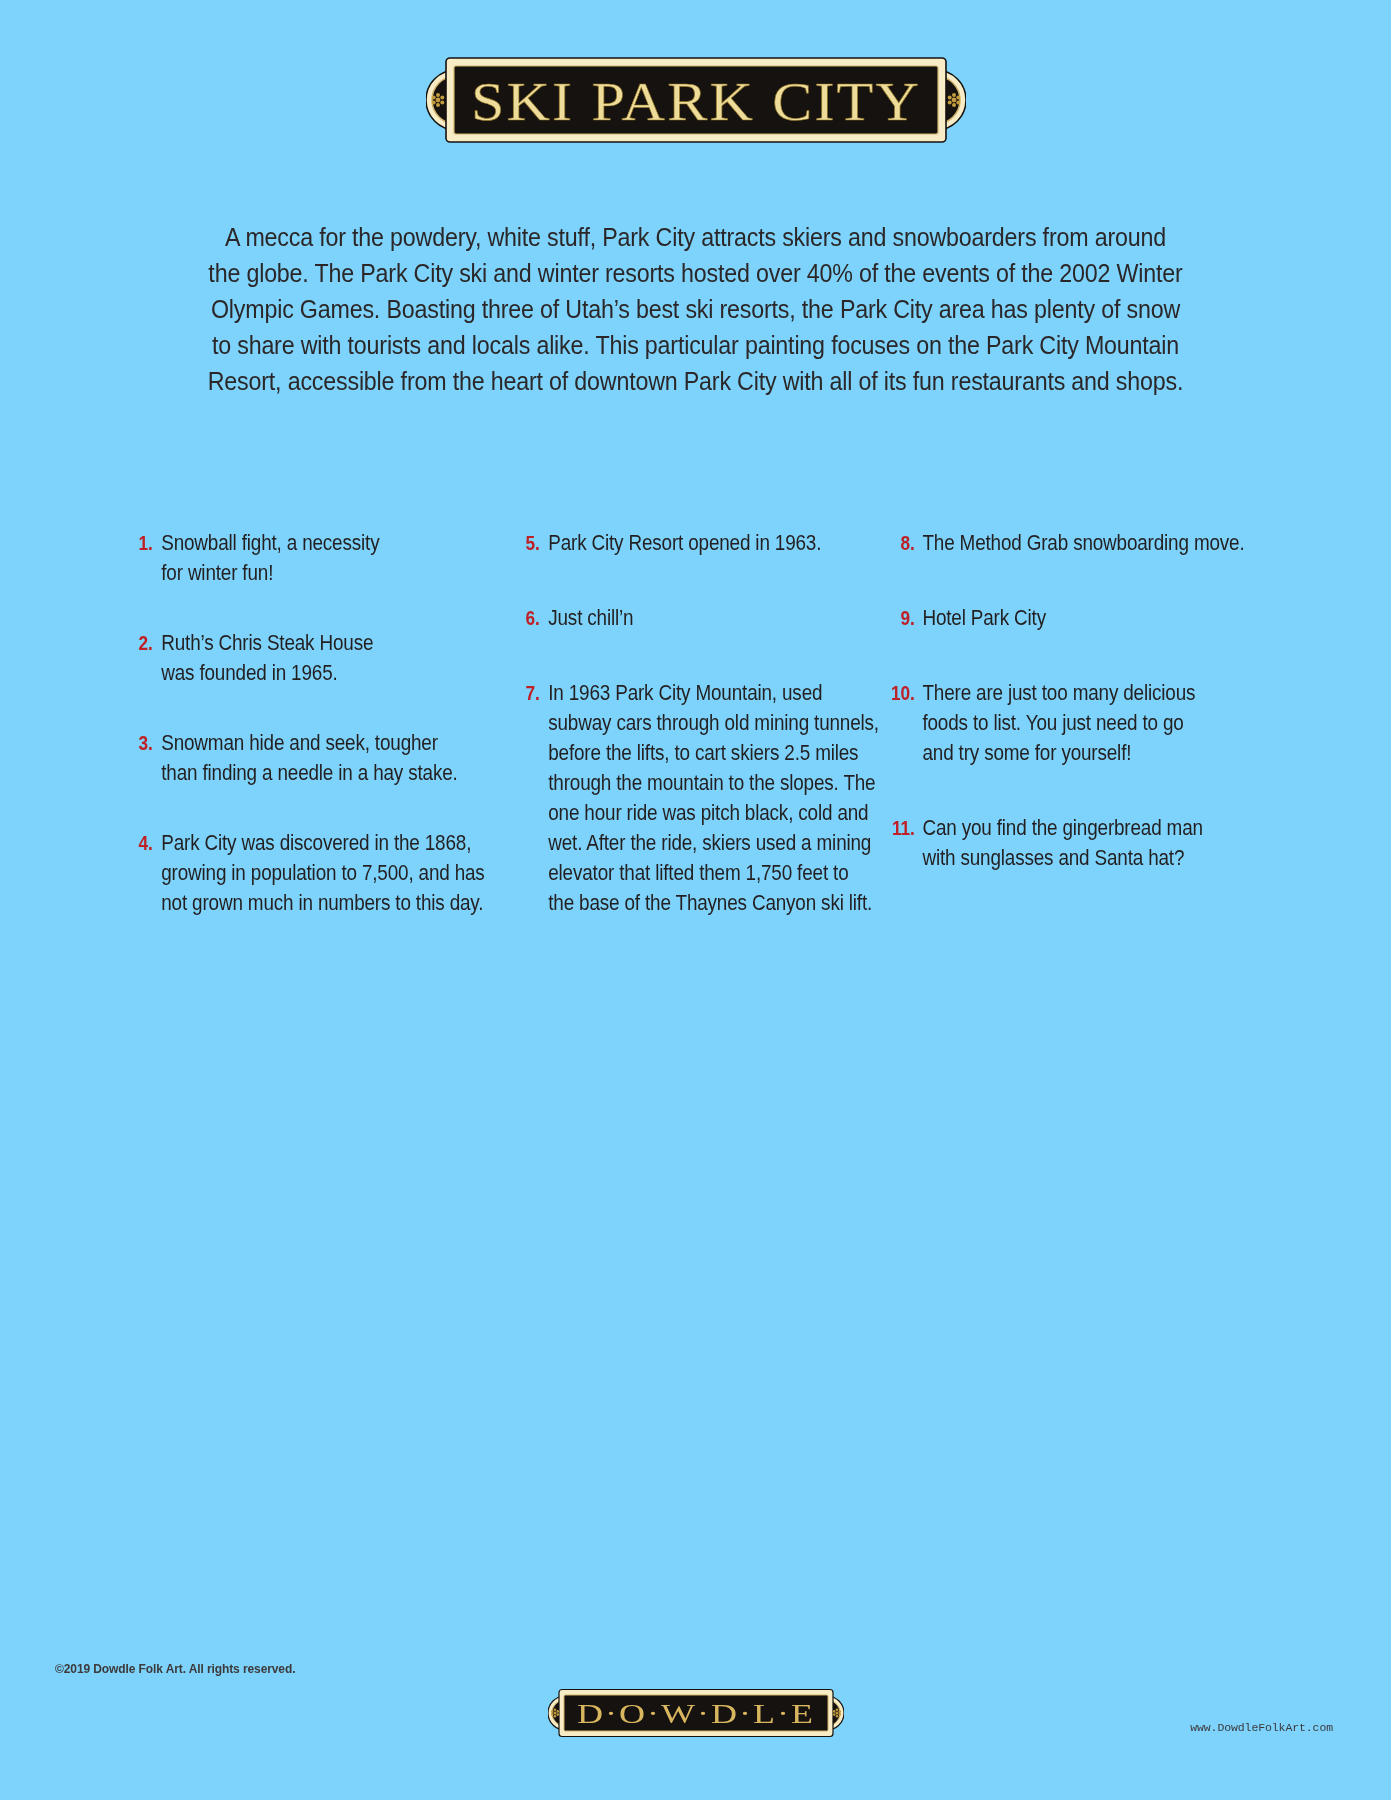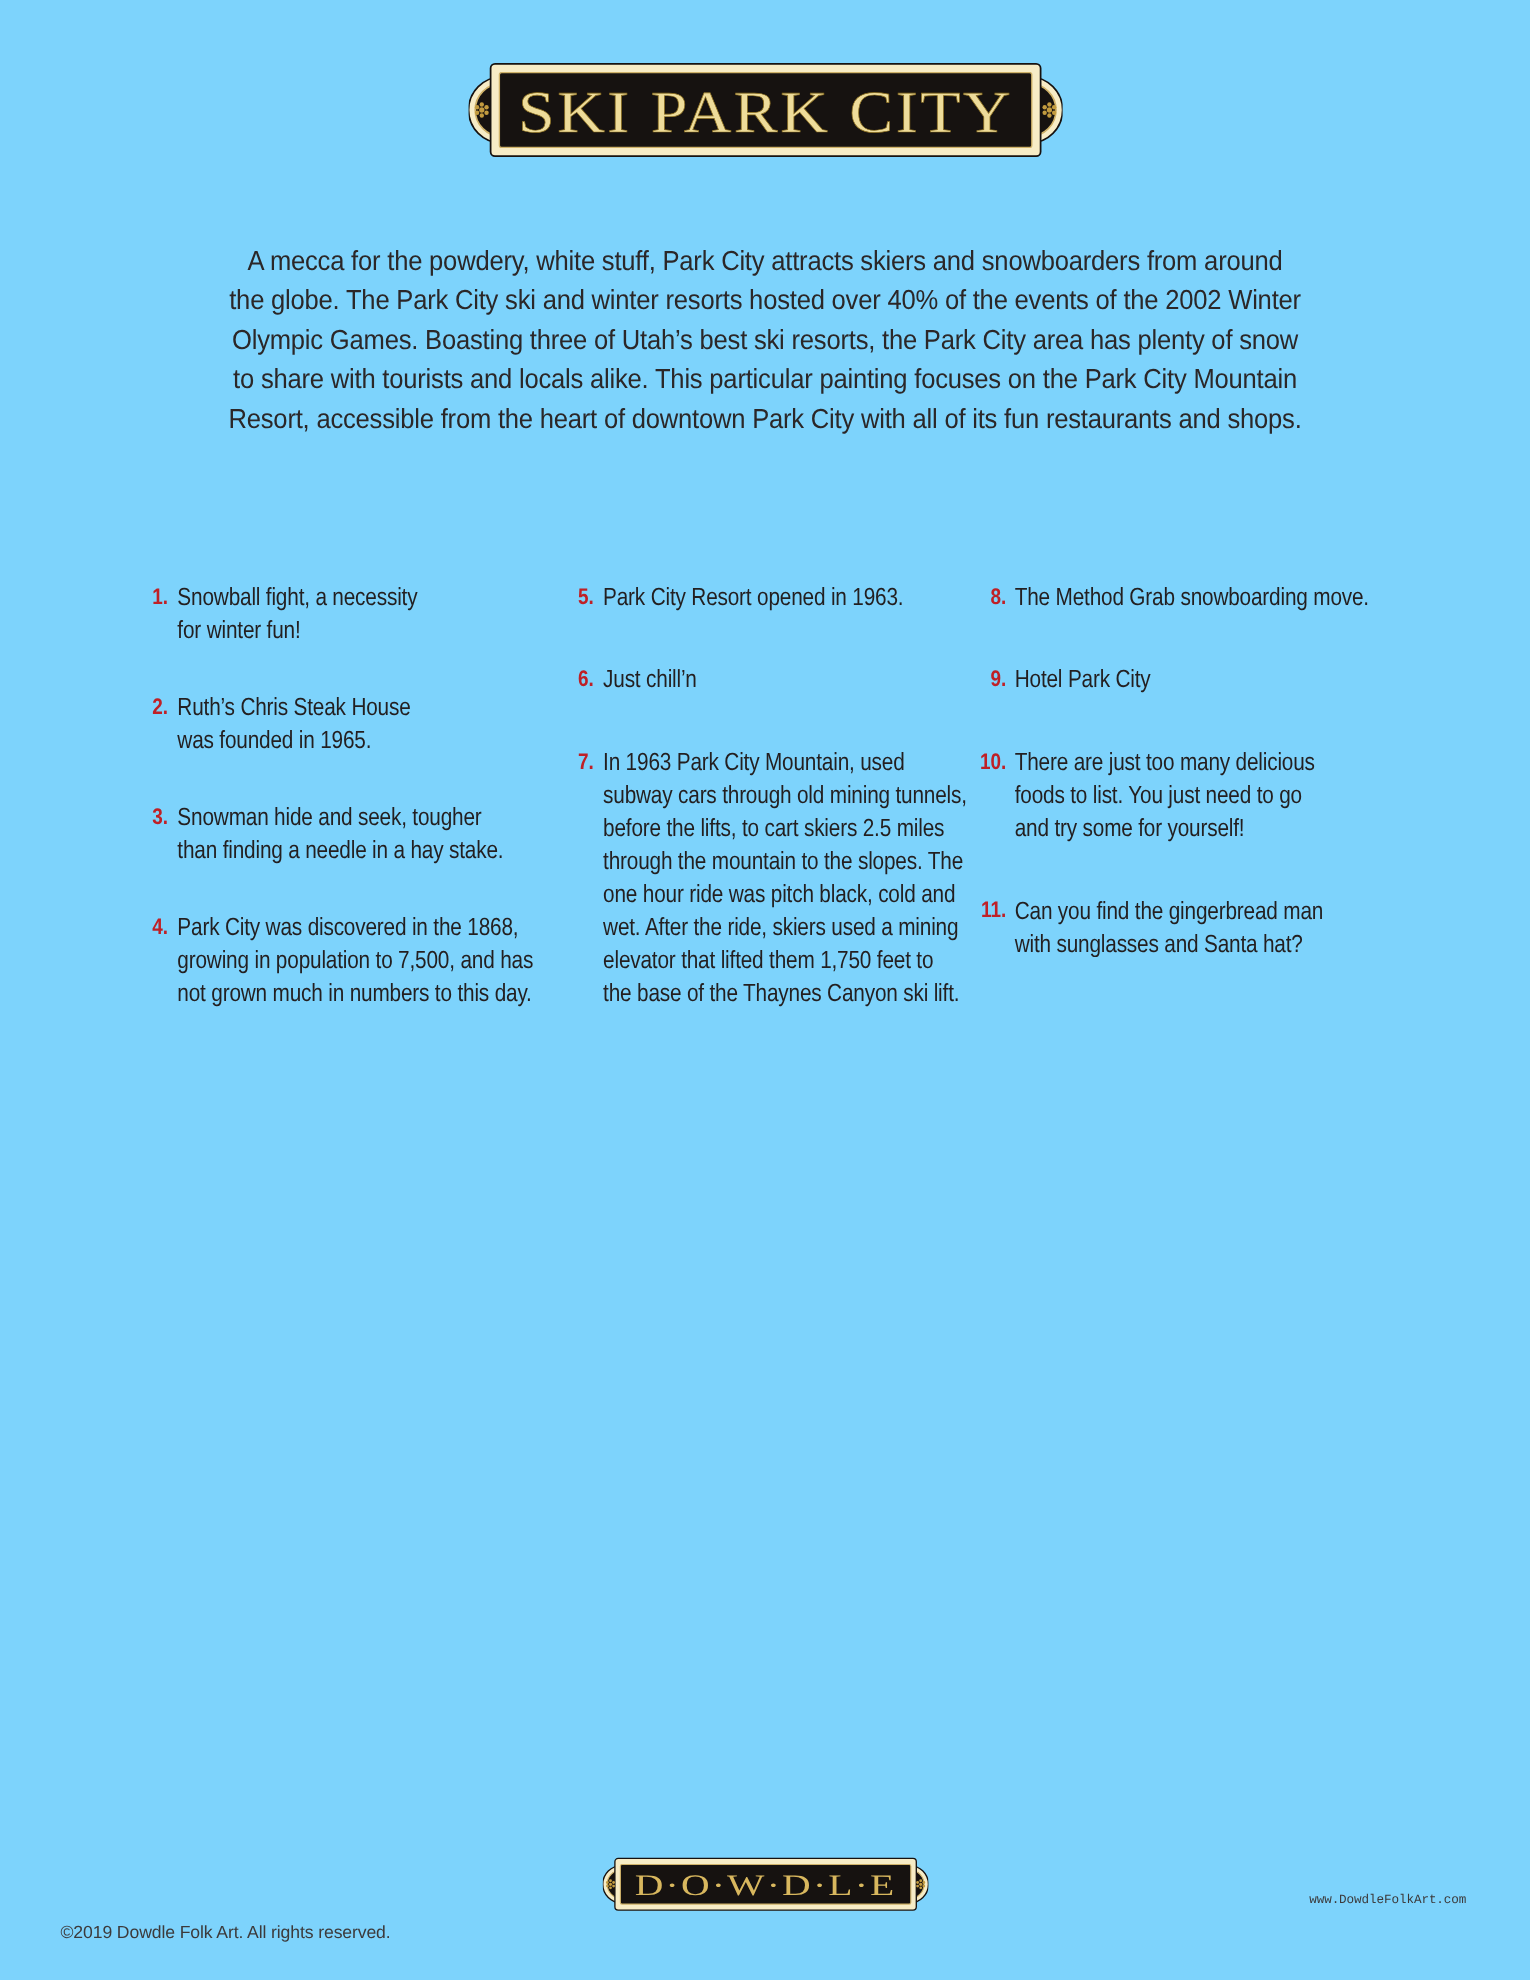--- a/index.html
+++ b/index.html
@@ -82,24 +82,25 @@
     left: 50%;
     transform: translateX(-50%);
   }
   .dowdle-text {
     font-family: "Liberation Serif", serif;
     letter-spacing: 1.5px;
   }
   .copyright {
     position: absolute;
     left: 55px;
-    top: 1749px;
-    font-size: 16px;
+    top: 1662px;
+    font-size: 12px;
     color: #3c3a3b;
     letter-spacing: -0.1px;
+    font-weight: bold;
   }
   .website {
     position: absolute;
     right: 58px;
     top: 1721px;
     font-size: 11.5px;
     color: #3c3a3b;
     letter-spacing: -0.1px;
     font-family: Liberation Mono, monospace;
   }

